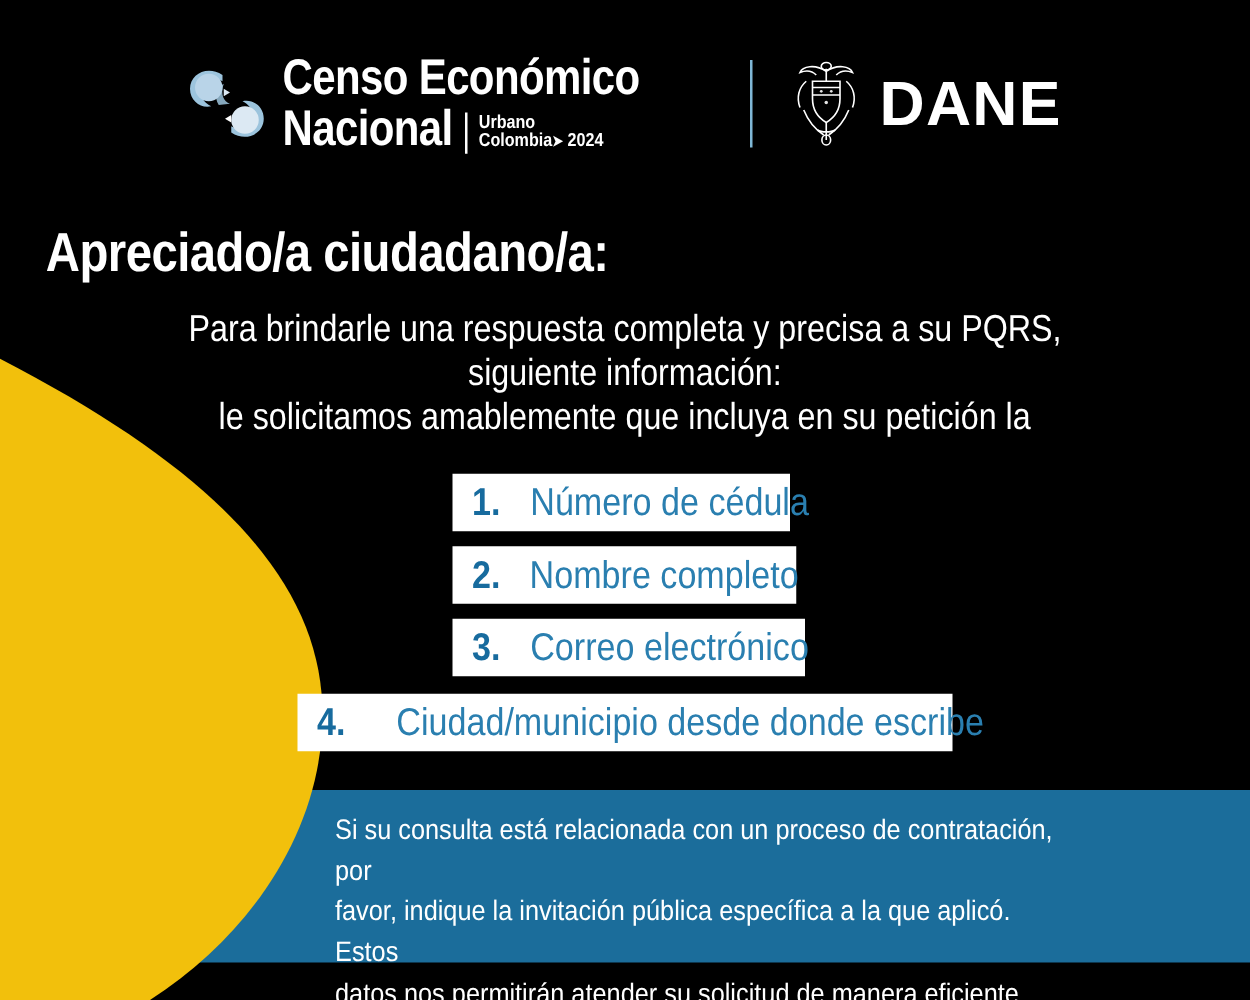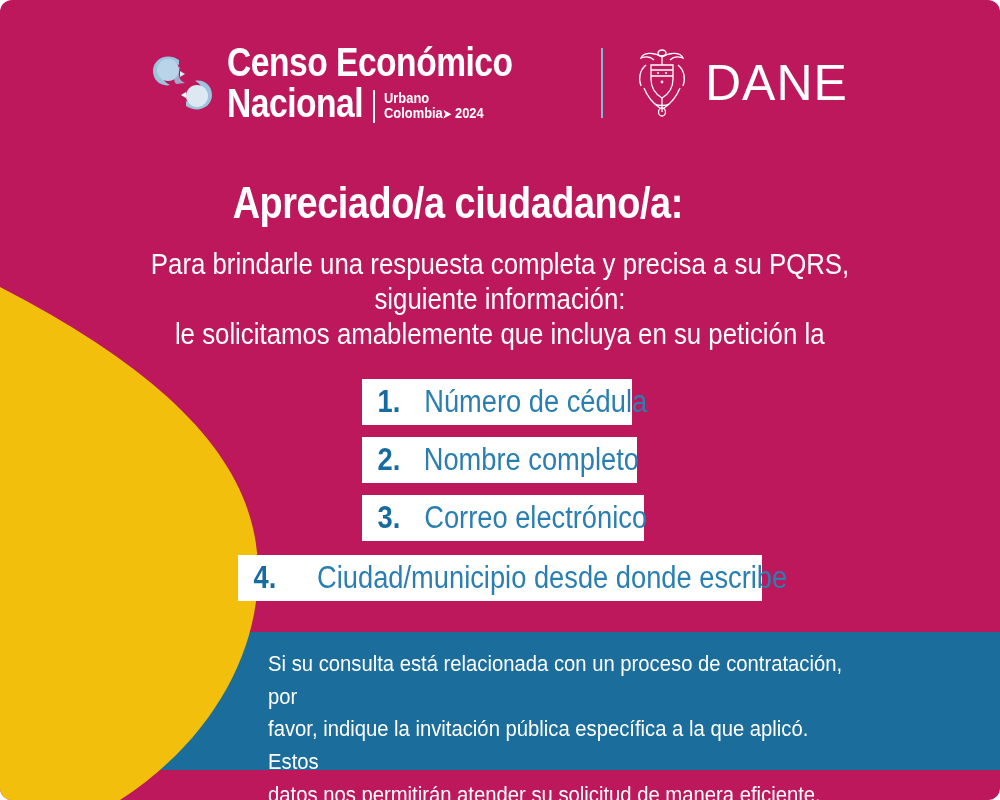--- a/index.html
+++ b/index.html
@@ -7,23 +7,22 @@
   html,body { background:#ffffff; }
   body {
     font-family:"Liberation Sans", sans-serif;
     -webkit-font-smoothing:antialiased;
   }
 
   .poster {
     position:relative;
     width:1000px;
     height:800px;
-    background:#be185d;
+    background:#000000;
     overflow:hidden;
-    border-radius:12px;
   }
 
   
   .band-dark {
     position:absolute;
     left:0; top:632px;
     width:1000px; height:138px;
     background:#1b6d9b;
     z-index:1;
   }
@@ -118,37 +117,37 @@
   .brand-right {
     display:flex;
     align-items:center;
     gap:14px;
   }
   .coat { width:58px; height:70px; flex:none; }
   .coat svg { display:block; }
   .dane-word {
     color:#ffffff;
     font-size:50px;
-    font-weight:normal;
+    font-weight:bold;
     letter-spacing:1px;
     line-height:1;
   }
 
   
   .content {
     position:absolute;
     left:0; top:0;
     width:1000px; height:800px;
     z-index:6;
   }
 
   .title {
     position:absolute;
     top:178px; left:0; width:916px;
-    text-align:center;
+    text-align:left;
     color:#ffffff;
     font-size:44px;
     font-weight:bold;
     letter-spacing:-0.5px;
   }
   .title span {
     display:inline-block;
     transform:scaleX(0.86);
   }
 

